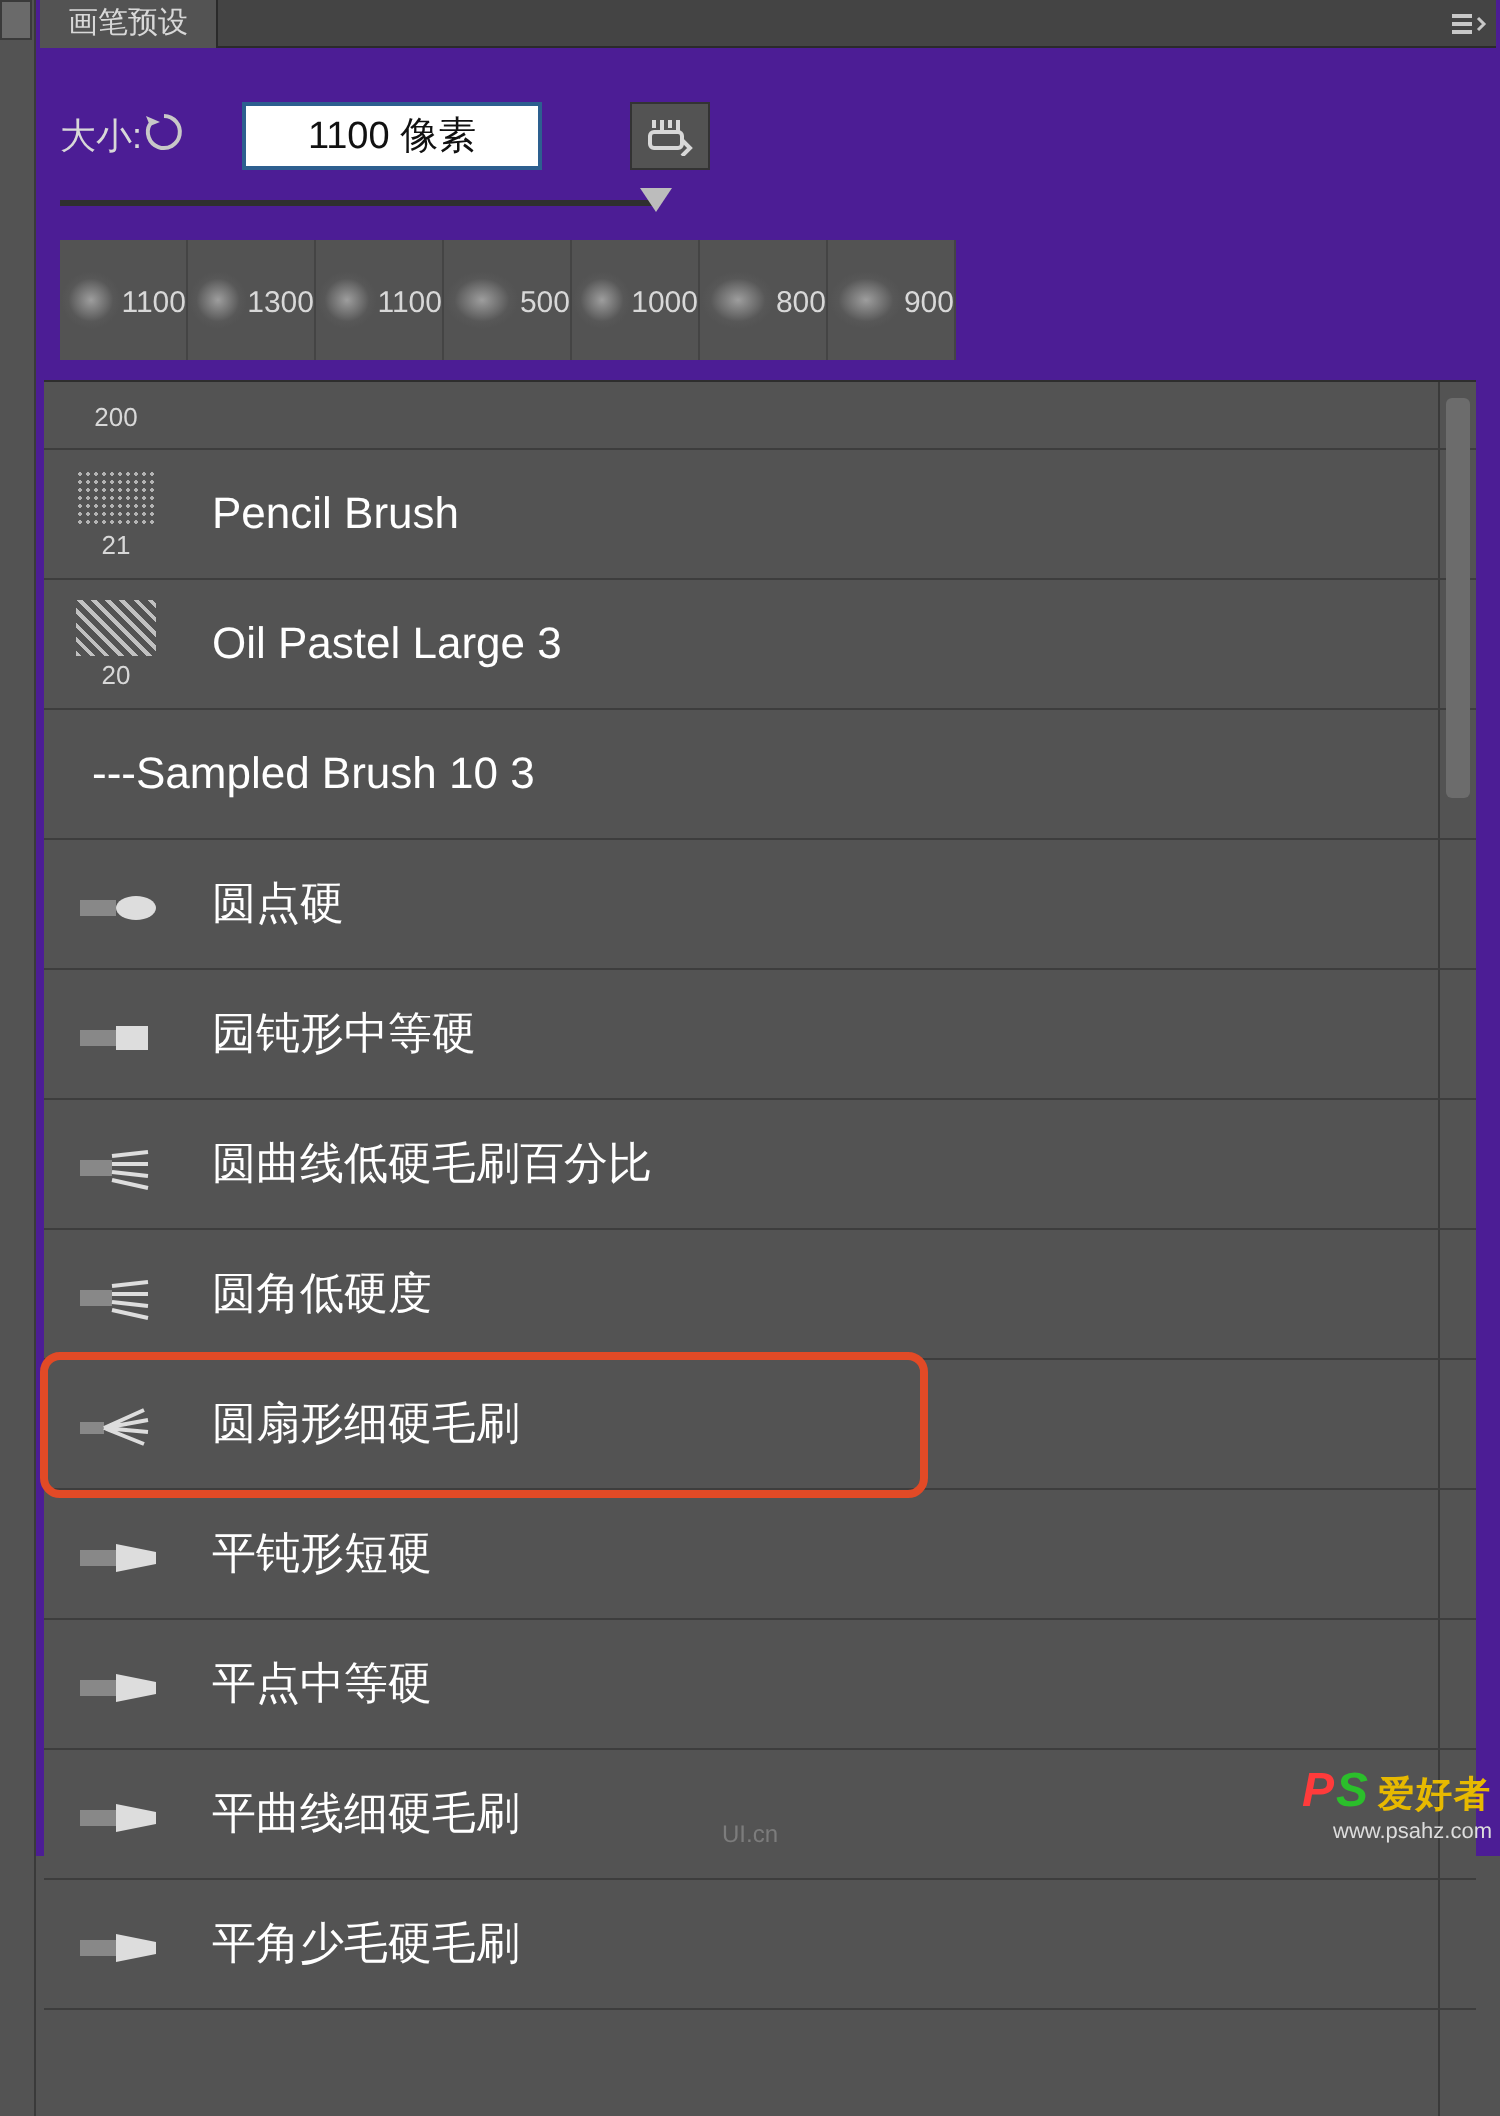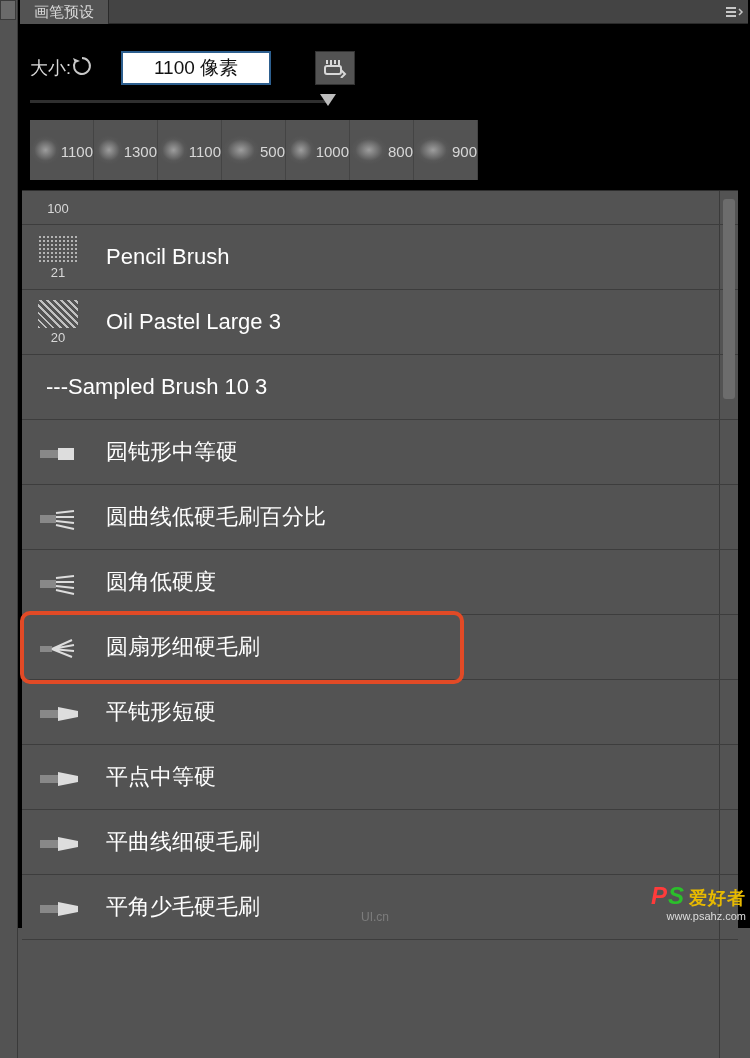--- a/index.html
+++ b/index.html
@@ -1,18 +1,18 @@
 <!DOCTYPE html>
 <html><head>
 <meta charset="utf-8">
 <style>
 * { margin: 0; padding: 0; box-sizing: border-box; font-family: "Microsoft YaHei", Arial, sans-serif; }
 body { background: #535353; width: 750px; height: 1058px; overflow: hidden; position: relative; }
 
-.panel-outer { position: absolute; left: 0; top: 0; width: 750px; height: 928px; background: #000000; }
+.panel-outer { position: absolute; left: 0; top: 0; width: 750px; height: 928px; background: #4c1d95; }
 .left-strip { position: absolute; left: 0; top: 0; width: 18px; height: 1058px; background: #535353; border-right: 1px solid #3a3a3a; }
 .left-strip::before { content: ""; position: absolute; top: 0; left: 0; width: 14px; height: 18px; background: #6a6a6a; border: 1px solid #3a3a3a; }
 
 .tab-bar { position: absolute; left: 20px; top: 0; width: 728px; height: 24px; background: #444; border-bottom: 1px solid #2a2a2a; }
 .tab { display: inline-block; height: 24px; line-height: 24px; padding: 0 14px; background: #535353; color: #d8d8d8; font-size: 15px; border-right: 1px solid #2a2a2a; }
 .tab-menu { position: absolute; right: 4px; top: 6px; width: 20px; height: 12px; }
 .tab-menu svg { display: block; }
 
 .size-row { position: absolute; left: 30px; top: 48px; width: 700px; height: 40px; display: flex; align-items: center; color: #d8d8d8; font-size: 18px; }
 .size-label { }
@@ -120,40 +120,49 @@
       </div>
       <div class="thumb">
         <div class="prev"></div>
         <div class="sz">900</div>
       </div>
     </div>
 
   <div class="brush-list">
     <div class="brush-row small">
       <div class="brush-swatch" style="height:30px">
-        <span class="num">100</span>
+        <span class="num">200</span>
       </div>
     </div>
     <div id="brush-rows">
         <div class="brush-row">
           <div class="brush-swatch">
             <div class="sw sw-dots"></div>
             <span class="num">21</span>
           </div>
           <div class="brush-name">Pencil Brush</div>
         </div>
         <div class="brush-row">
           <div class="brush-swatch">
             <div class="sw sw-scratch"></div>
             <span class="num">20</span>
           </div>
           <div class="brush-name">Oil Pastel Large 3</div>
         </div>
         <div class="brush-row">
           <div class="brush-name">---Sampled Brush 10 3</div>
+        </div>
+        <div class="brush-row">
+          <div class="brush-swatch">
+            <div class="sw-tip"><svg width="40" height="22">
+                <rect x="0" y="7" width="18" height="8" fill="#888"></rect>
+                <ellipse cx="28" cy="11" rx="10" ry="6" fill="#ddd"></ellipse>
+              </svg></div>
+          </div>
+          <div class="brush-name">圆点硬</div>
         </div>
         <div class="brush-row">
           <div class="brush-swatch">
             <div class="sw-tip"><svg width="40" height="22">
                 <rect x="0" y="7" width="18" height="8" fill="#888"></rect>
                 <rect x="18" y="5" width="16" height="12" fill="#ddd"></rect>
               </svg></div>
           </div>
           <div class="brush-name">园钝形中等硬</div>
         </div>

